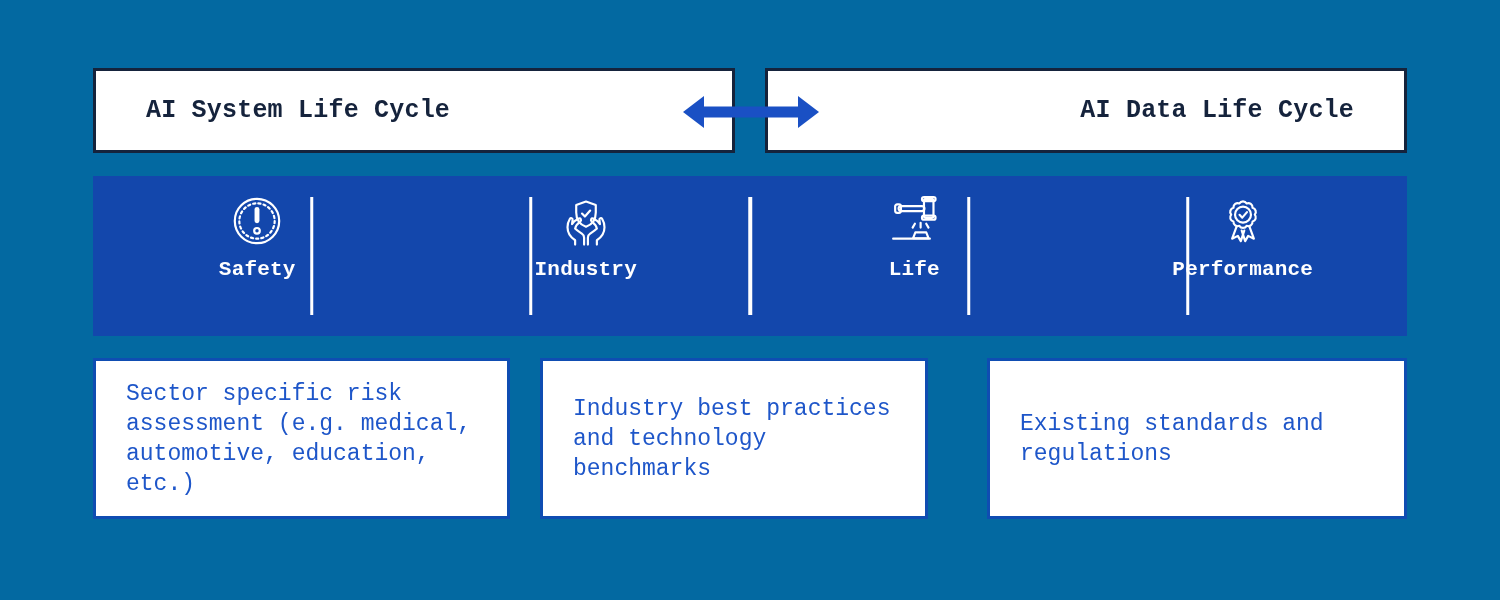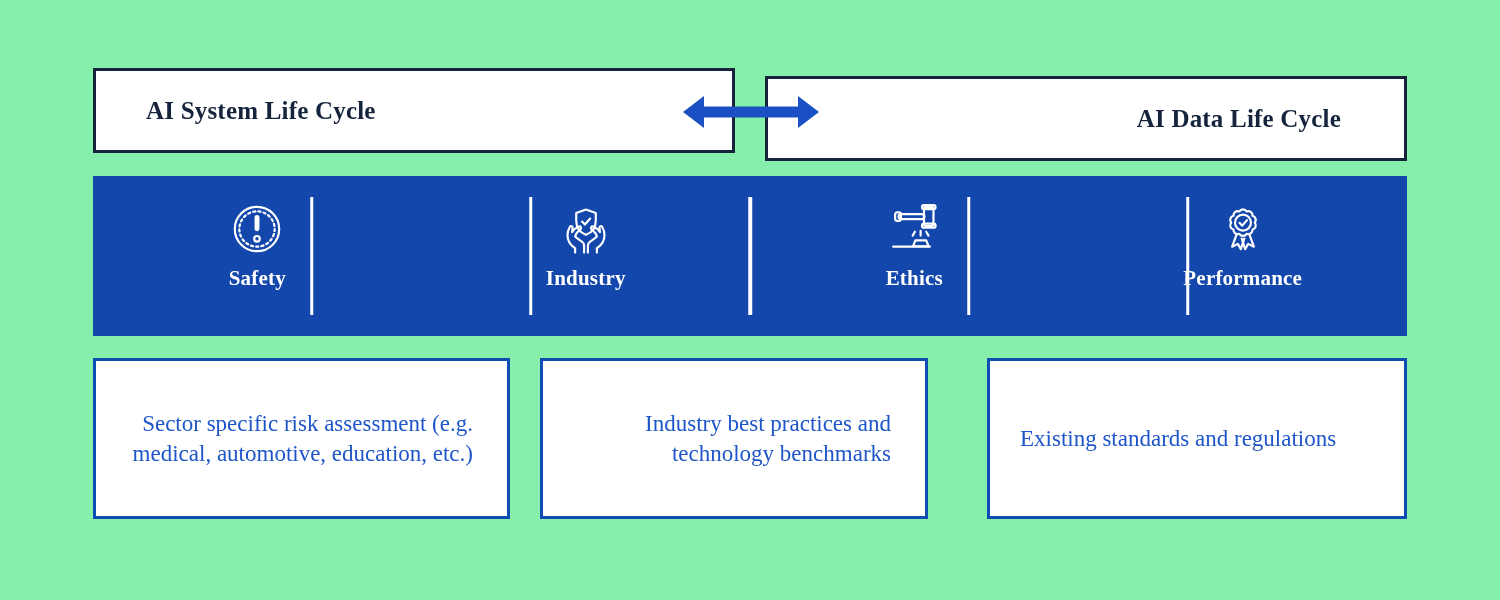--- a/index.html
+++ b/index.html
@@ -1,34 +1,34 @@
 <!DOCTYPE html>
 <html style="--band_blue: #1347AC; --arrow_blue: #1A50C4; --dark_navy: #15233C; --box_border_blue: #0F4DB2; --box_text_blue: #1E56C9;"><head>
 <meta charset="utf-8">
 <style>
   html,body{margin:0;padding:0;background:#ffffff;}
   .stage{
-    position:relative;width:1500px;height:600px;background:#86efac;
-    font-family:Liberation Serif, serif;overflow:hidden;text-align:right;
+    position:relative;width:1500px;height:600px;background:#0369a1;
+    font-family:Liberation Mono, monospace;overflow:hidden;
   }
   
   .topbox{
     position:absolute;top:68px;height:85px;box-sizing:border-box;
     border:3px solid var(--dark_navy);background:#fff;display:flex;align-items:center;
   }
   .topbox.left{left:93px;width:642px;padding-left:50px;}
-  .topbox.right{left:765px;width:642px;justify-content:flex-end;padding-right:63px;margin-top:8px;}
+  .topbox.right{left:765px;width:642px;justify-content:flex-end;padding-right:50px;}
   .topbox .t{font-size:25px;font-weight:600;color:var(--dark_navy);letter-spacing:.2px;}
   .arrow{position:absolute;left:683px;top:95px;width:136px;height:34px;color:var(--arrow_blue);z-index:5;}
   
   .band{
     position:absolute;left:93px;top:176px;width:1314px;height:160px;
     background:var(--band_blue);display:flex;color:#fff;
   }
-  .band-item{flex:1;display:flex;flex-direction:column;align-items:center;padding-top:24px;box-sizing:border-box;}
+  .band-item{flex:1;display:flex;flex-direction:column;align-items:center;padding-top:16px;box-sizing:border-box;}
   .band-item svg{display:block;}
   .band-label{margin-top:8px;color:#fff;font-size:21px;font-weight:700;letter-spacing:.2px;}
   .divider{position:absolute;top:21px;height:118px;width:3.5px;background:#fff;transform:translateX(-50%);}
   
   .bbox{
     position:absolute;top:358px;height:161px;box-sizing:border-box;background:#fff;
     border:3px solid var(--box_border_blue);display:flex;align-items:center;
   }
   .bbox .bt{color:var(--box_text_blue);font-size:23px;line-height:30px;}
   .bbox1{left:93px;width:417px;padding:0 34px 0 30px;}
@@ -81,21 +81,21 @@
       <svg width="58" height="58" viewBox="0 0 64 64">
         <path class="ic" d="M9 51.5 H49.5"></path>
         <path class="ic" d="M31 51 L33.5 44.5 H45.5 L48 51 Z"></path>
         <rect class="ic" x="43" y="7.5" width="10.5" height="21" rx="2"></rect>
         <rect class="ic" x="40.8" y="5.5" width="15" height="4.6" rx="2.3" stroke-width="2"></rect>
         <rect class="ic" x="40.8" y="26" width="15" height="4.6" rx="2.3" stroke-width="2"></rect>
         <rect class="ic" x="15" y="15.5" width="28.5" height="5.6" rx="2.8"></rect>
         <rect class="ic" x="11.2" y="13.6" width="6.4" height="9.4" rx="2.2"></rect>
         <path class="ic" d="M33 35 L30.5 39.3 M39.3 34 V39.3 M45.5 35 L48 39.3" stroke-width="2"></path>
       </svg>
-      <div class="band-label">Ethics</div>
+      <div class="band-label">Life</div>
     </div>
     <div class="divider" style="left:50%"></div>
 
     <div class="divider" style="left:66.666%"></div>
 
     <div class="band-item">
       <svg width="58" height="58" viewBox="0 0 64 64">
         <path class="ic" d="M45 25 A4.7 4.7 0 0 1 42.52 32.64 A4.7 4.7 0 0 1 36.02 37.36 A4.7 4.7 0 0 1 27.98 37.36 A4.7 4.7 0 0 1 21.48 32.64 A4.7 4.7 0 0 1 19 25 A4.7 4.7 0 0 1 21.48 17.36 A4.7 4.7 0 0 1 27.98 12.64 A4.7 4.7 0 0 1 36.02 12.64 A4.7 4.7 0 0 1 42.52 17.36 A4.7 4.7 0 0 1 45 25 Z" stroke-width="2.2"></path>
         <circle class="ic" cx="32" cy="25" r="8.8" stroke-width="2.2"></circle>
         <path class="ic" d="M28.2 25.2 L31.2 28.3 L36.4 22.2" stroke-width="2.2"></path>

